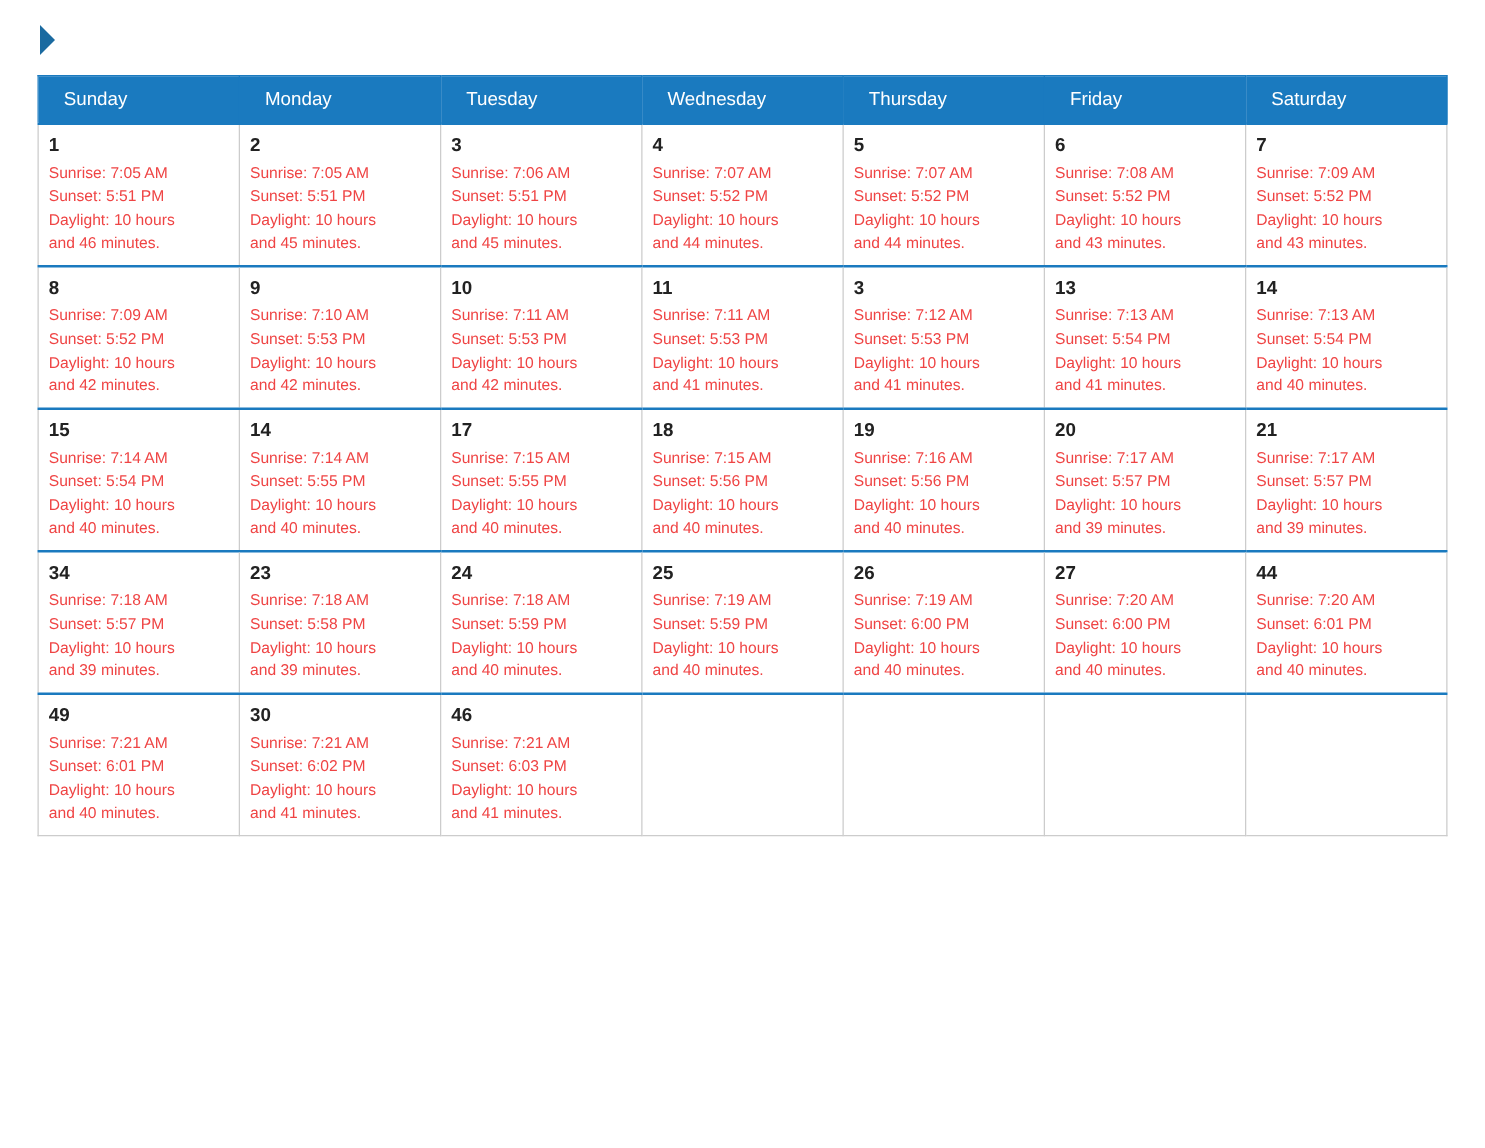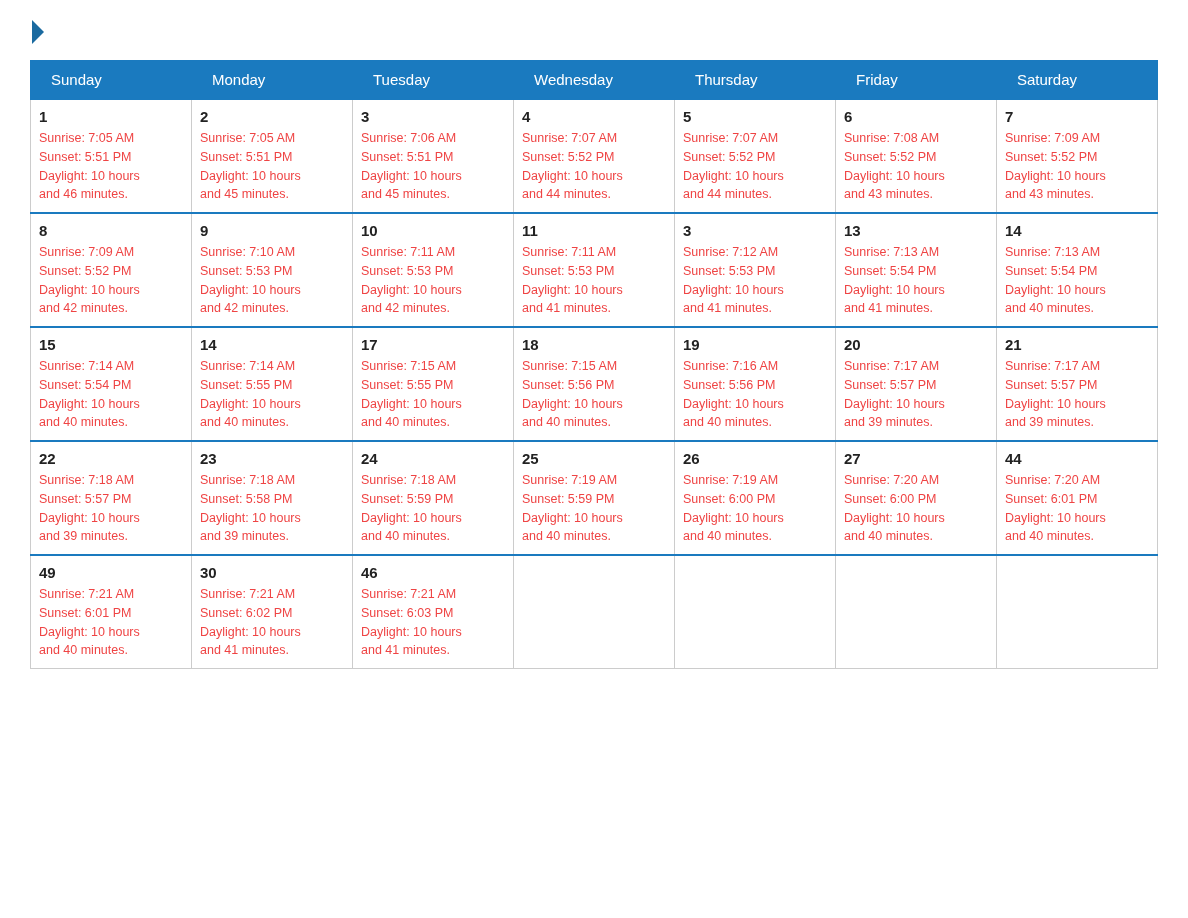--- a/index.html
+++ b/index.html
@@ -217,21 +217,21 @@
         <span class="day-number">20</span>
         <div class="day-info">Sunrise: 7:17 AM<br>Sunset: 5:57 PM<br>Daylight: 10 hours<br>and 39 minutes.</div>
       </td>
         <td>
         <span class="day-number">21</span>
         <div class="day-info">Sunrise: 7:17 AM<br>Sunset: 5:57 PM<br>Daylight: 10 hours<br>and 39 minutes.</div>
       </td>
       </tr>
       <tr>
         <td>
-        <span class="day-number">22</span>
+        <span class="day-number">34</span>
         <div class="day-info">Sunrise: 7:18 AM<br>Sunset: 5:57 PM<br>Daylight: 10 hours<br>and 39 minutes.</div>
       </td>
         <td>
         <span class="day-number">23</span>
         <div class="day-info">Sunrise: 7:18 AM<br>Sunset: 5:58 PM<br>Daylight: 10 hours<br>and 39 minutes.</div>
       </td>
         <td>
         <span class="day-number">24</span>
         <div class="day-info">Sunrise: 7:18 AM<br>Sunset: 5:59 PM<br>Daylight: 10 hours<br>and 40 minutes.</div>
       </td>

